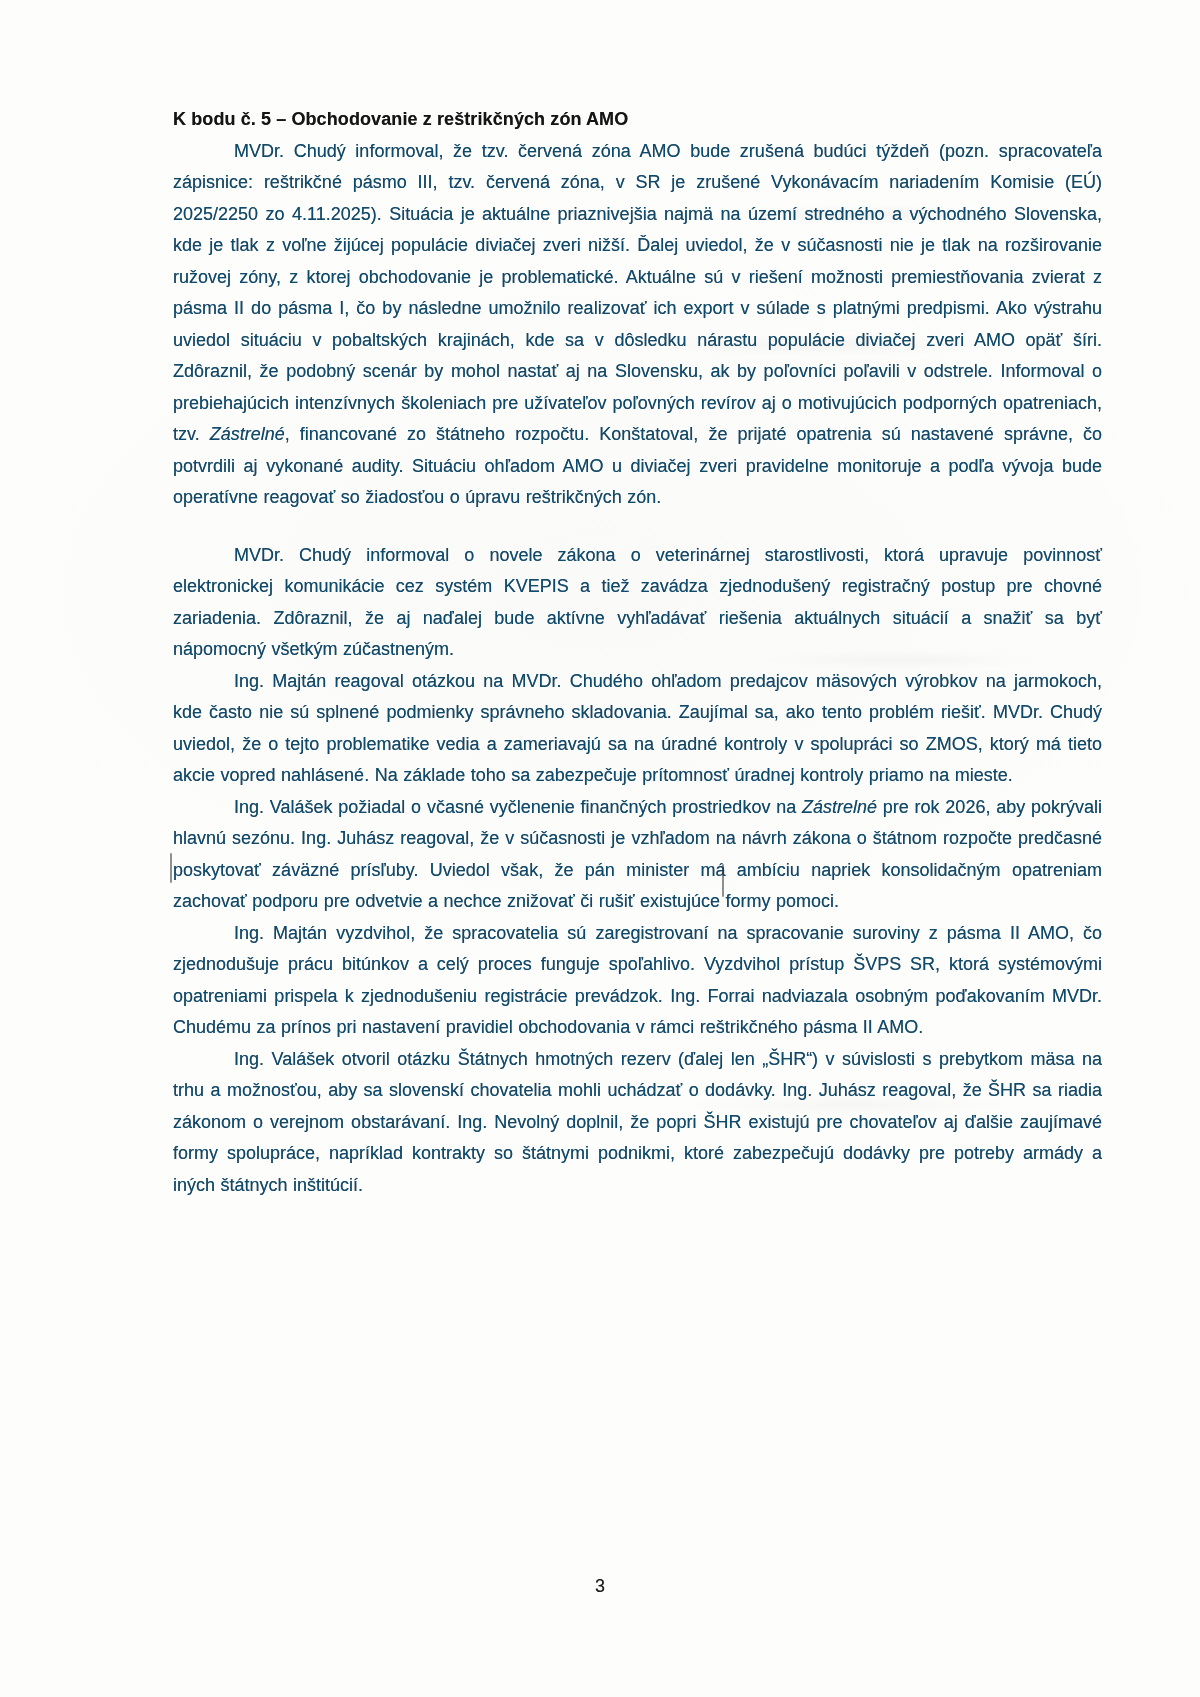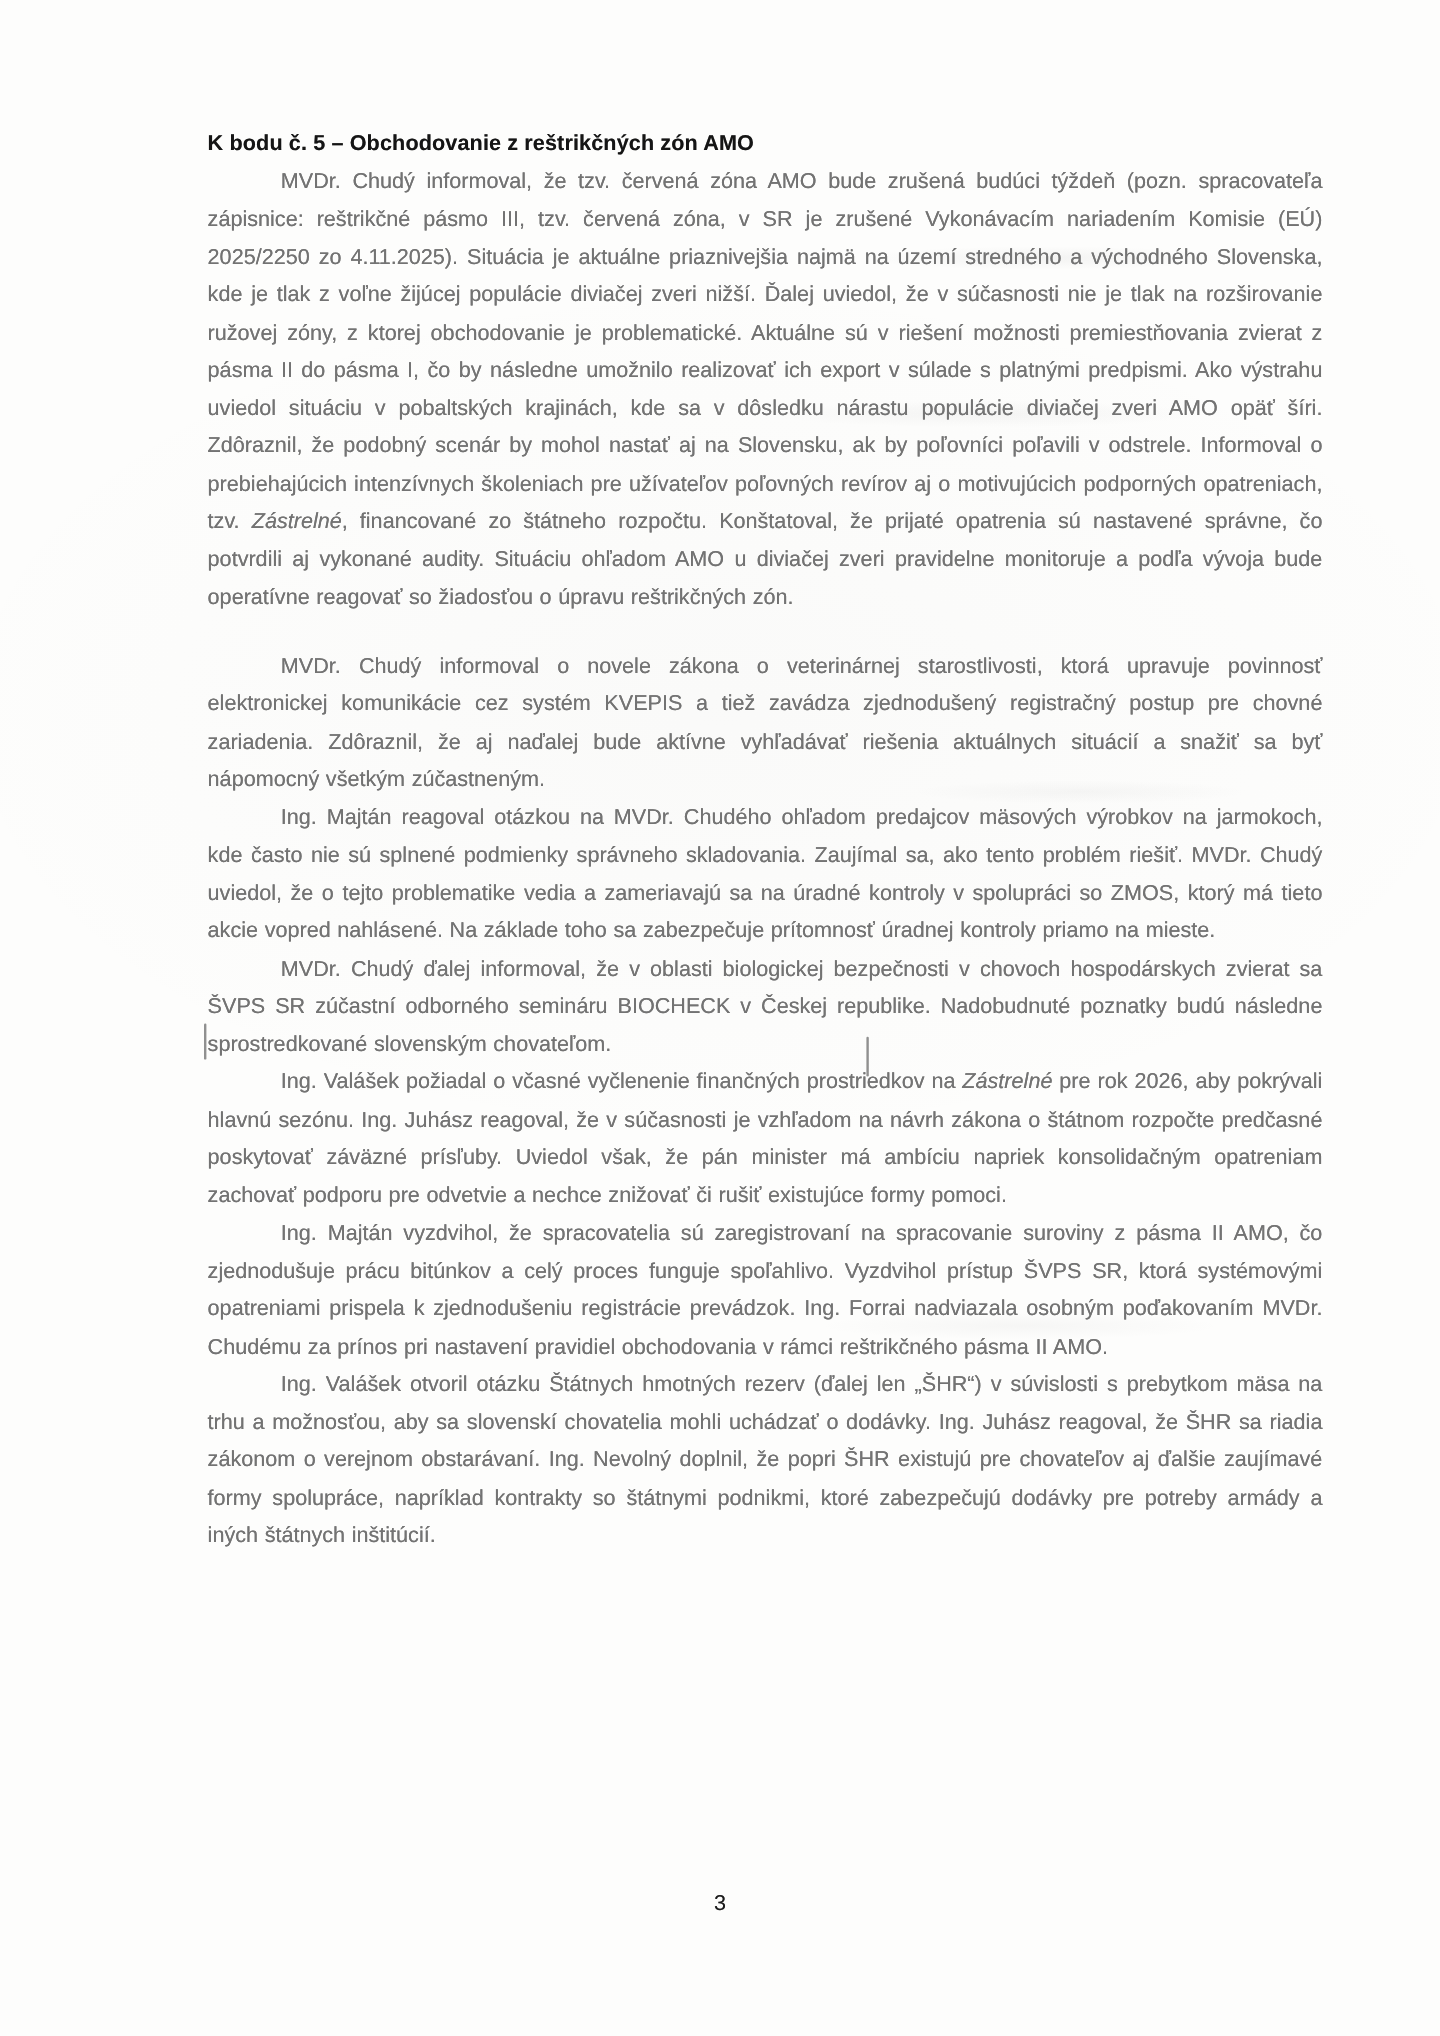--- a/index.html
+++ b/index.html
@@ -50,21 +50,21 @@
     color: #151515;
   }
 
   .section + .section { margin-top: 26px; }
 
   .paragraph {
     font-size: 18px;
     line-height: 31.5px;
     text-align: justify;
     text-indent: 61px;
-    color: #737373;
+    color: #0c4a6e;
     word-spacing: 0.5px;
   }
 
   .paragraph em { font-style: italic; }
 
   
   .doc-body, .page-footer {
     text-shadow: 0 0 0.35px rgba(30,30,30,0.55);
   }
 
@@ -94,21 +94,20 @@
 <div class="page">
 
   <main class="doc-body" id="doc-body">
       <section class="section">
         <h2 class="section-heading">K bodu č. 5 – Obchodovanie z reštrikčných zón AMO</h2>
         <p class="paragraph"><span>MVDr. Chudý informoval, že tzv. červená zóna AMO bude zrušená budúci týždeň (pozn. spracovateľa zápisnice: reštrikčné pásmo III, tzv. červená zóna, v SR je zrušené Vykonávacím nariadením Komisie (EÚ) 2025/2250 zo 4.11.2025). Situácia je aktuálne priaznivejšia najmä na území stredného a východného Slovenska, kde je tlak z voľne žijúcej populácie diviačej zveri nižší. Ďalej uviedol, že v súčasnosti nie je tlak na rozširovanie ružovej zóny, z ktorej obchodovanie je problematické. Aktuálne sú v riešení možnosti premiestňovania zvierat z pásma II do pásma I, čo by následne umožnilo realizovať ich export v súlade s platnými predpismi. Ako výstrahu uviedol situáciu v pobaltských krajinách, kde sa v dôsledku nárastu populácie diviačej zveri AMO opäť šíri. Zdôraznil, že podobný scenár by mohol nastať aj na Slovensku, ak by poľovníci poľavili v odstrele. Informoval o prebiehajúcich intenzívnych školeniach pre užívateľov poľovných revírov aj o motivujúcich podporných opatreniach, tzv. </span><em>Zástrelné</em><span>, financované zo štátneho rozpočtu. Konštatoval, že prijaté opatrenia sú nastavené správne, čo potvrdili aj vykonané audity. Situáciu ohľadom AMO u diviačej zveri pravidelne monitoruje a podľa vývoja bude operatívne reagovať so žiadosťou o úpravu reštrikčných zón.</span></p>
       </section>
       <section class="section">
         <p class="paragraph"><span>MVDr. Chudý informoval o novele zákona o veterinárnej starostlivosti, ktorá upravuje povinnosť elektronickej komunikácie cez systém KVEPIS a tiež zavádza zjednodušený registračný postup pre chovné zariadenia. Zdôraznil, že aj naďalej bude aktívne vyhľadávať riešenia aktuálnych situácií a snažiť sa byť nápomocný všetkým zúčastneným.</span></p>
         <p class="paragraph"><span>Ing. Majtán reagoval otázkou na MVDr. Chudého ohľadom predajcov mäsových výrobkov na jarmokoch, kde často nie sú splnené podmienky správneho skladovania. Zaujímal sa, ako tento problém riešiť. MVDr. Chudý uviedol, že o tejto problematike vedia a zameriavajú sa na úradné kontroly v spolupráci so ZMOS, ktorý má tieto akcie vopred nahlásené. Na základe toho sa zabezpečuje prítomnosť úradnej kontroly priamo na mieste.</span></p>
-        <p class="paragraph"><span>MVDr. Chudý ďalej informoval, že v oblasti biologickej bezpečnosti v chovoch hospodárskych zvierat sa ŠVPS SR zúčastní odborného semináru BIOCHECK v Českej republike. Nadobudnuté poznatky budú následne sprostredkované slovenským chovateľom.</span></p>
         <p class="paragraph"><span>Ing. Valášek požiadal o včasné vyčlenenie finančných prostriedkov na </span><em>Zástrelné</em><span> pre rok 2026, aby pokrývali hlavnú sezónu. Ing. Juhász reagoval, že v súčasnosti je vzhľadom na návrh zákona o štátnom rozpočte predčasné poskytovať záväzné prísľuby. Uviedol však, že pán minister má ambíciu napriek konsolidačným opatreniam zachovať podporu pre odvetvie a nechce znižovať či rušiť existujúce formy pomoci.</span></p>
         <p class="paragraph"><span>Ing. Majtán vyzdvihol, že spracovatelia sú zaregistrovaní na spracovanie suroviny z pásma II AMO, čo zjednodušuje prácu bitúnkov a celý proces funguje spoľahlivo. Vyzdvihol prístup ŠVPS SR, ktorá systémovými opatreniami prispela k zjednodušeniu registrácie prevádzok. Ing. Forrai nadviazala osobným poďakovaním MVDr. Chudému za prínos pri nastavení pravidiel obchodovania v rámci reštrikčného pásma II AMO.</span></p>
         <p class="paragraph"><span>Ing. Valášek otvoril otázku Štátnych hmotných rezerv (ďalej len „ŠHR“) v súvislosti s prebytkom mäsa na trhu a možnosťou, aby sa slovenskí chovatelia mohli uchádzať o dodávky. Ing. Juhász reagoval, že ŠHR sa riadia zákonom o verejnom obstarávaní. Ing. Nevolný doplnil, že popri ŠHR existujú pre chovateľov aj ďalšie zaujímavé formy spolupráce, napríklad kontrakty so štátnymi podnikmi, ktoré zabezpečujú dodávky pre potreby armády a iných štátnych inštitúcií.</span></p>
       </section>
     </main>
 
   <span class="scan-artifact artifact-1"></span>
   <span class="scan-artifact artifact-2"></span>
 
   <footer class="page-footer">

